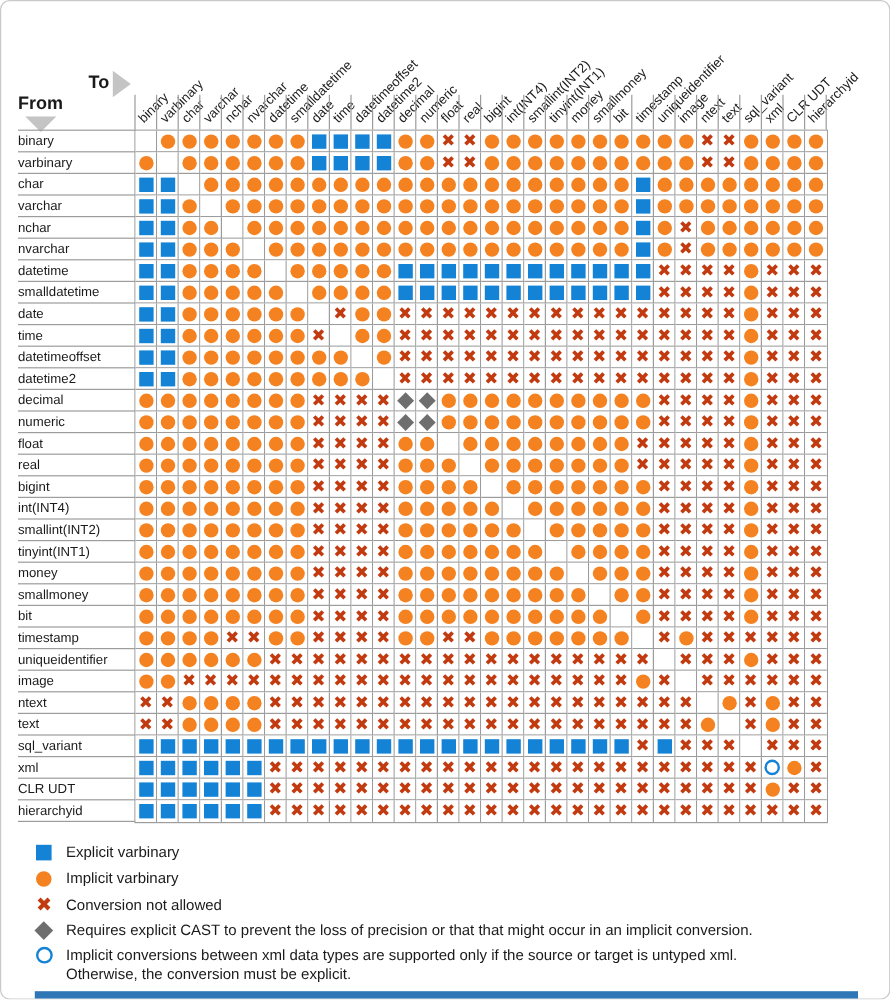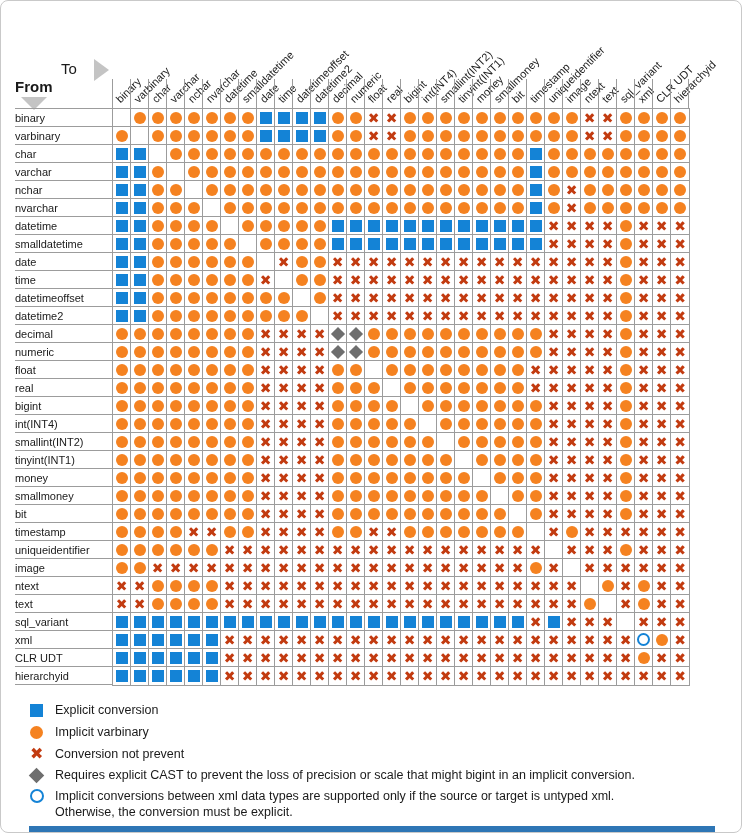--- a/index.html
+++ b/index.html
@@ -1,21 +1,21 @@
 <!DOCTYPE html>
 <html><head>
 <meta charset="utf-8">
 <style>
   html,body{margin:0;padding:0;background:#ffffff;}
   body{font-family:"Liberation Sans", sans-serif; color:#1a1a1a;}
   .page{position:relative;width:742px;height:833px;background:#ffffff;
         border:1px solid #c9c9c9;border-radius:8px;box-sizing:border-box;overflow:hidden;}
   
-  .to-label{position:absolute;left:60px;top:59px;width:30px;
-            font-size:15px;font-weight:normal;color:#1a1a1a;}
+  .to-label{position:absolute;left:60px;top:59px;width:30px;text-align:right;
+            font-size:15px;font-weight:bold;color:#1a1a1a;}
   .to-triangle{position:absolute;left:93px;top:58px;width:0;height:0;
                border-top:11px solid transparent;border-bottom:11px solid transparent;
                border-left:15px solid #c4c4c4;}
   .from-label{position:absolute;left:14px;top:77px;font-size:15px;font-weight:bold;color:#1a1a1a;}
   .from-triangle{position:absolute;left:20px;top:96px;width:0;height:0;
                  border-left:13px solid transparent;border-right:13px solid transparent;
                  border-top:13px solid #c4c4c4;}
   
   .colhead{position:absolute;width:0;height:0;}
   .colhead span{position:absolute;left:0;bottom:0;white-space:nowrap;font-size:11px;
@@ -3278,39 +3278,39 @@
       </div>
       <div class="cell" title="hierarchyid → hierarchyid">
         <span class="sym-X">✖</span>
       </div>
     </div>
   <div id="legend">
       <div class="legend-item" style="top: 701px;">
         <span class="legend-sym">
           <span class="sym-E"></span>
         </span>
-        <span class="legend-text">Explicit conversion</span>
+        <span class="legend-text">Explicit varbinary</span>
       </div>
       <div class="legend-item" style="top: 723px;">
         <span class="legend-sym">
           <span class="sym-I"></span>
         </span>
         <span class="legend-text">Implicit varbinary</span>
       </div>
       <div class="legend-item" style="top: 745px;">
         <span class="legend-sym">
           <span class="sym-X">✖</span>
         </span>
-        <span class="legend-text">Conversion not prevent</span>
+        <span class="legend-text">Conversion not allowed</span>
       </div>
       <div class="legend-item" style="top: 766px;">
         <span class="legend-sym">
           <span class="sym-D"></span>
         </span>
-        <span class="legend-text">Requires explicit CAST to prevent the loss of precision or scale that might bigint in an implicit conversion.</span>
+        <span class="legend-text">Requires explicit CAST to prevent the loss of precision or that that might occur in an implicit conversion.</span>
       </div>
       <div class="legend-item" style="top: 787px;">
         <span class="legend-sym">
           <span class="sym-U"></span>
         </span>
         <span class="legend-text">Implicit conversions between xml data types are supported only if the source or target is untyped xml.<br>Otherwise, the conversion must be explicit.</span>
       </div>
     </div>
 
   <div class="bottom-bar"></div>

